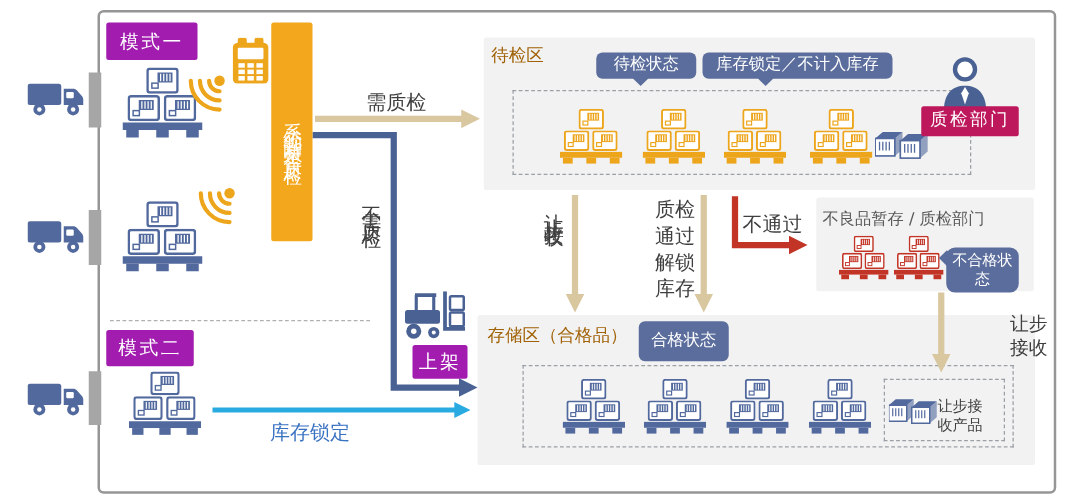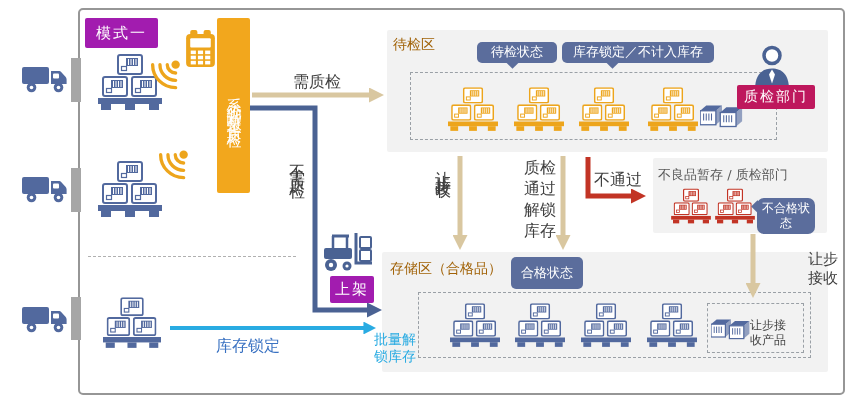--- a/index.html
+++ b/index.html
@@ -197,26 +197,25 @@
   <div id="decision-bar" class="vtext">系统判断是否质检</div>
 
   <div class="lbl" style="left:293px;top:72px;font-family:Liberation Serif, serif;">需质检</div>
   <div class="lbl vtext" style="left:286px;top:152px;letter-spacing:6px;">不需质检</div>
 
   <svg class="icon c-navy" style="left:320px;top:233px;width:54px;height:42px;">
       <use href="#sym-forklift"></use>
     </svg>
   <div class="badge badge-orange" style="left:330px;top:276px;width:44px;height:27px;">上架</div>
 
+  <div class="badge badge-orange" style="left:85px;top:264px;width:70px;height:29px;">模式二</div>
   <svg class="icon c-blue" style="left:103px;top:296px;width:58px;height:53px;">
       <use href="#sym-pallet"></use>
     </svg>
   <div class="lbl blue-text" style="left:216px;top:336px;">库存锁定</div>
-  <div class="lbl cyan-text preline" style="left:374px;top:331px;font-size:14px;line-height:17px;">批量解
-锁库存</div>
 
   <svg class="icon c-orange" style="left:448px;top:86px;width:50px;height:46px;">
       <use href="#sym-pallet"></use>
     </svg>
   <svg class="icon c-orange" style="left:514px;top:86px;width:50px;height:46px;">
       <use href="#sym-pallet"></use>
     </svg>
   <svg class="icon c-orange" style="left:579px;top:86px;width:50px;height:46px;">
       <use href="#sym-pallet"></use>
     </svg>

